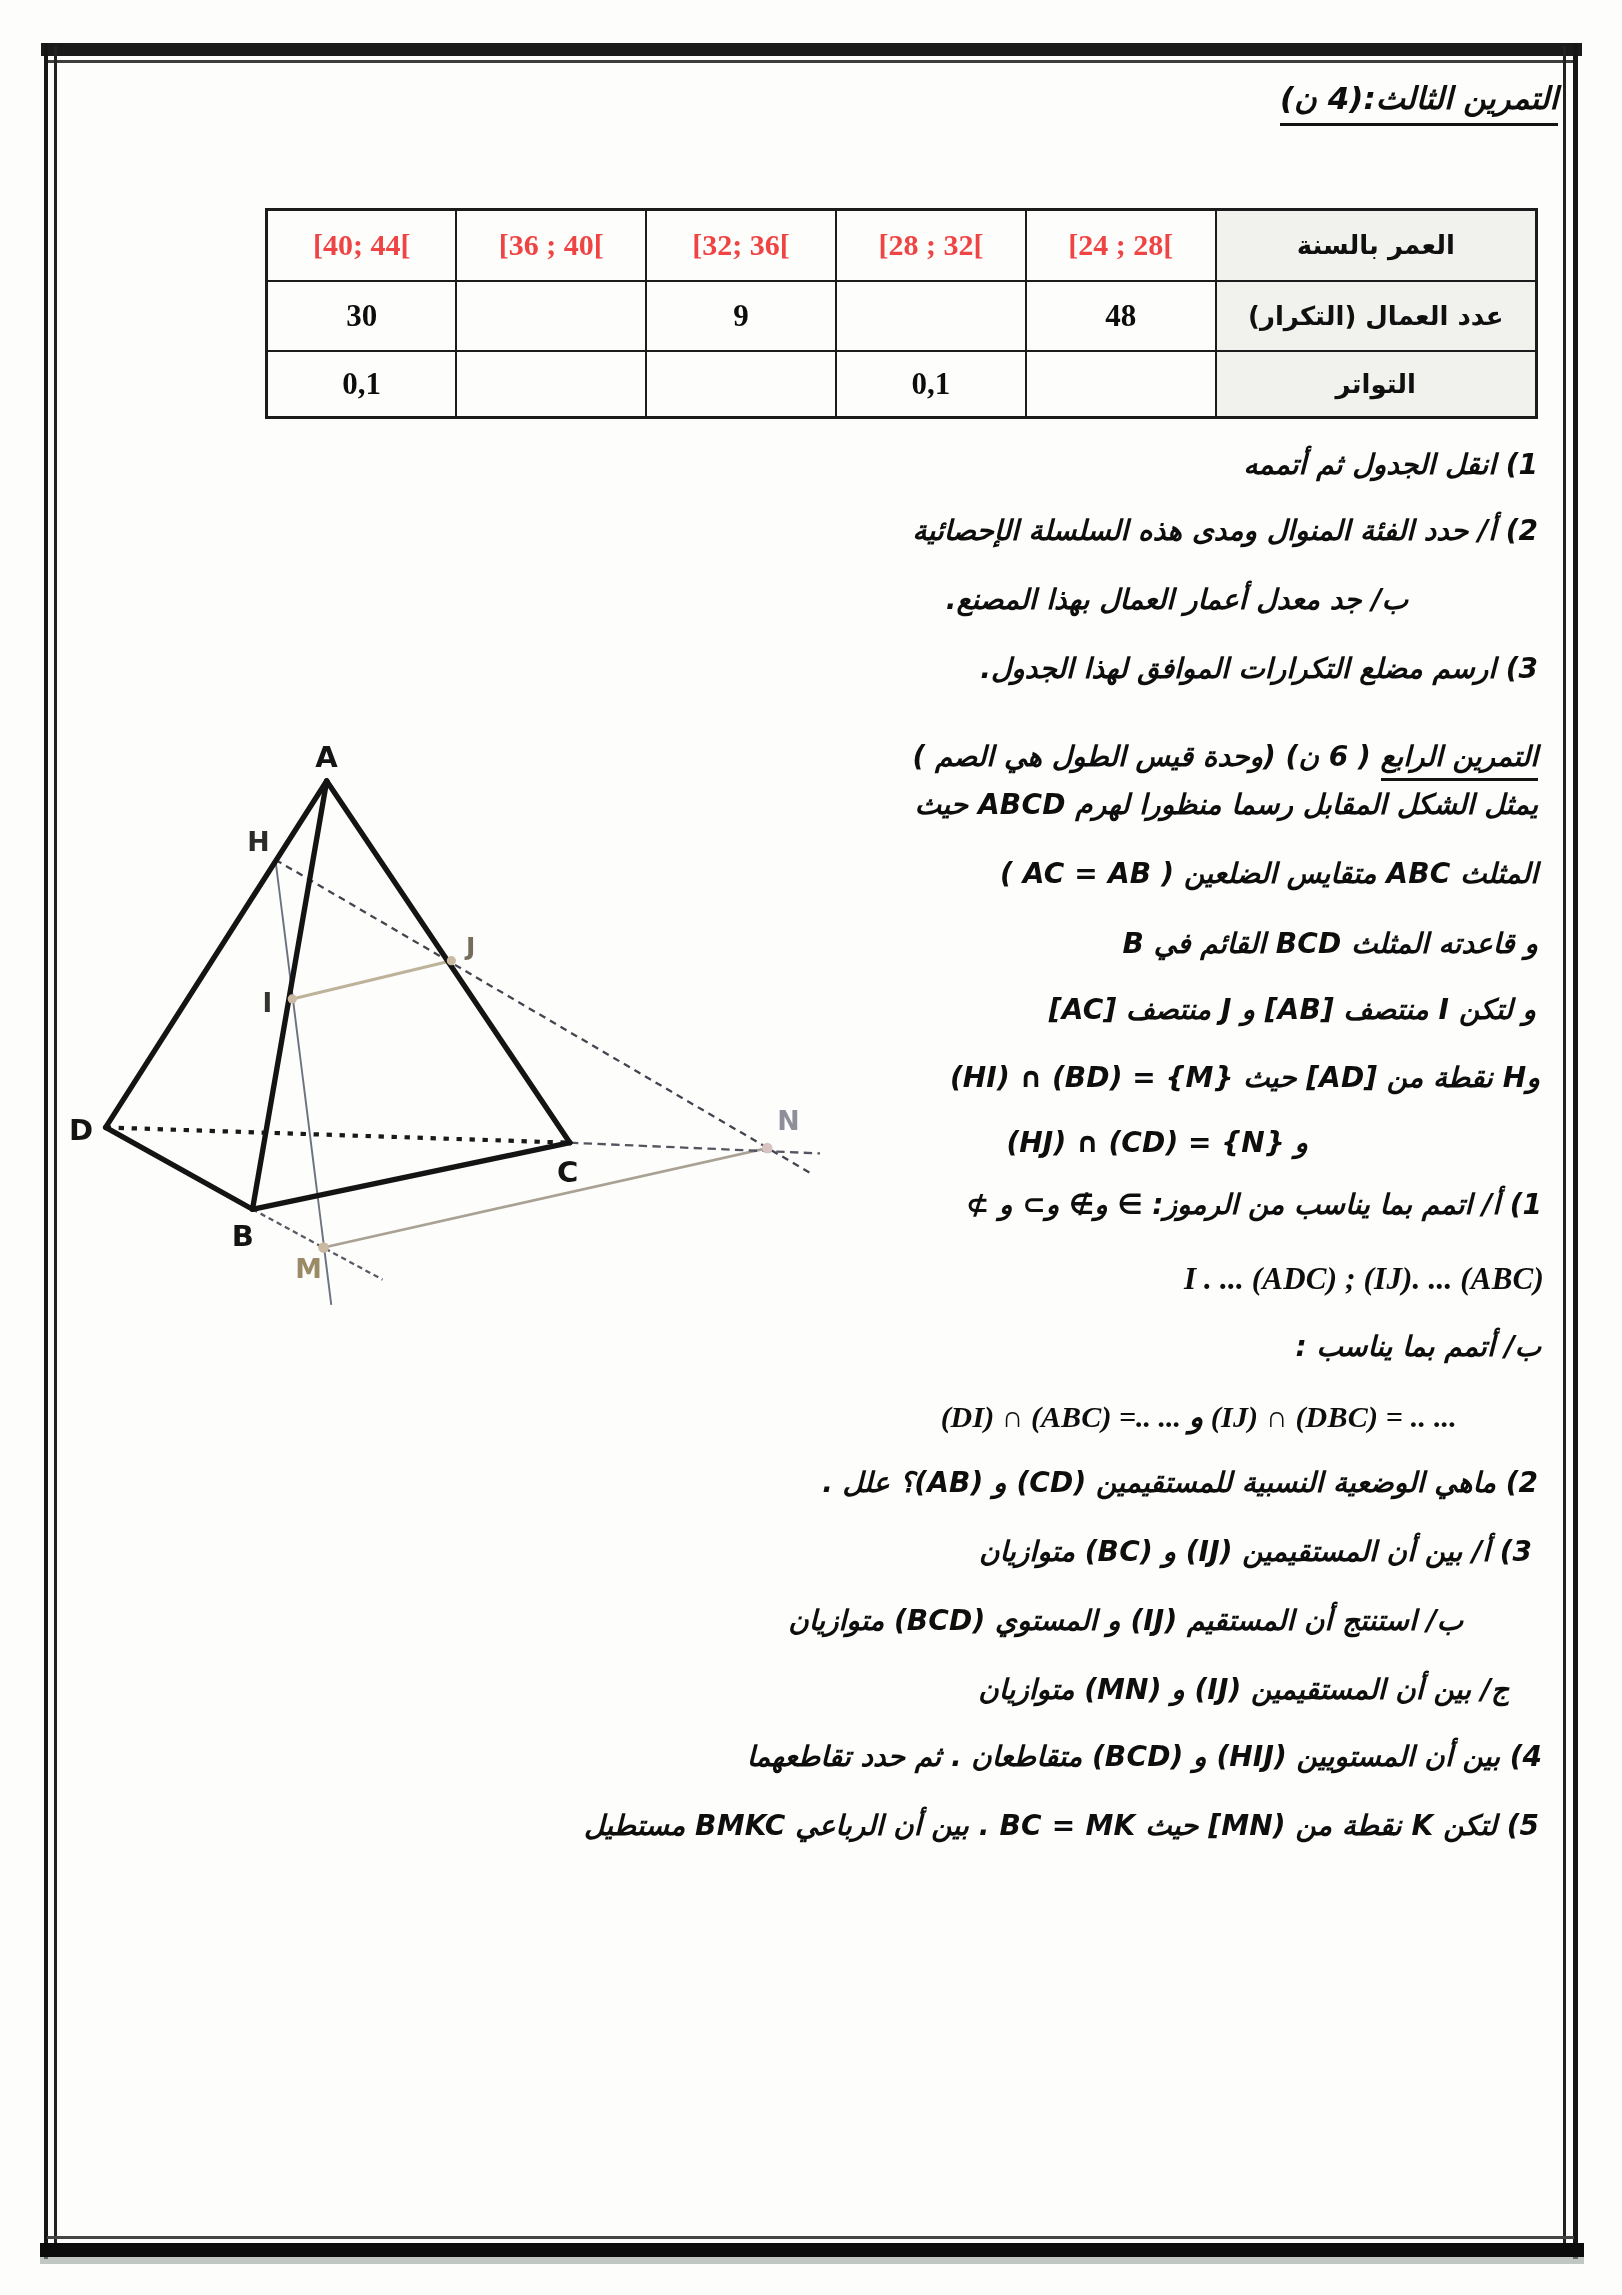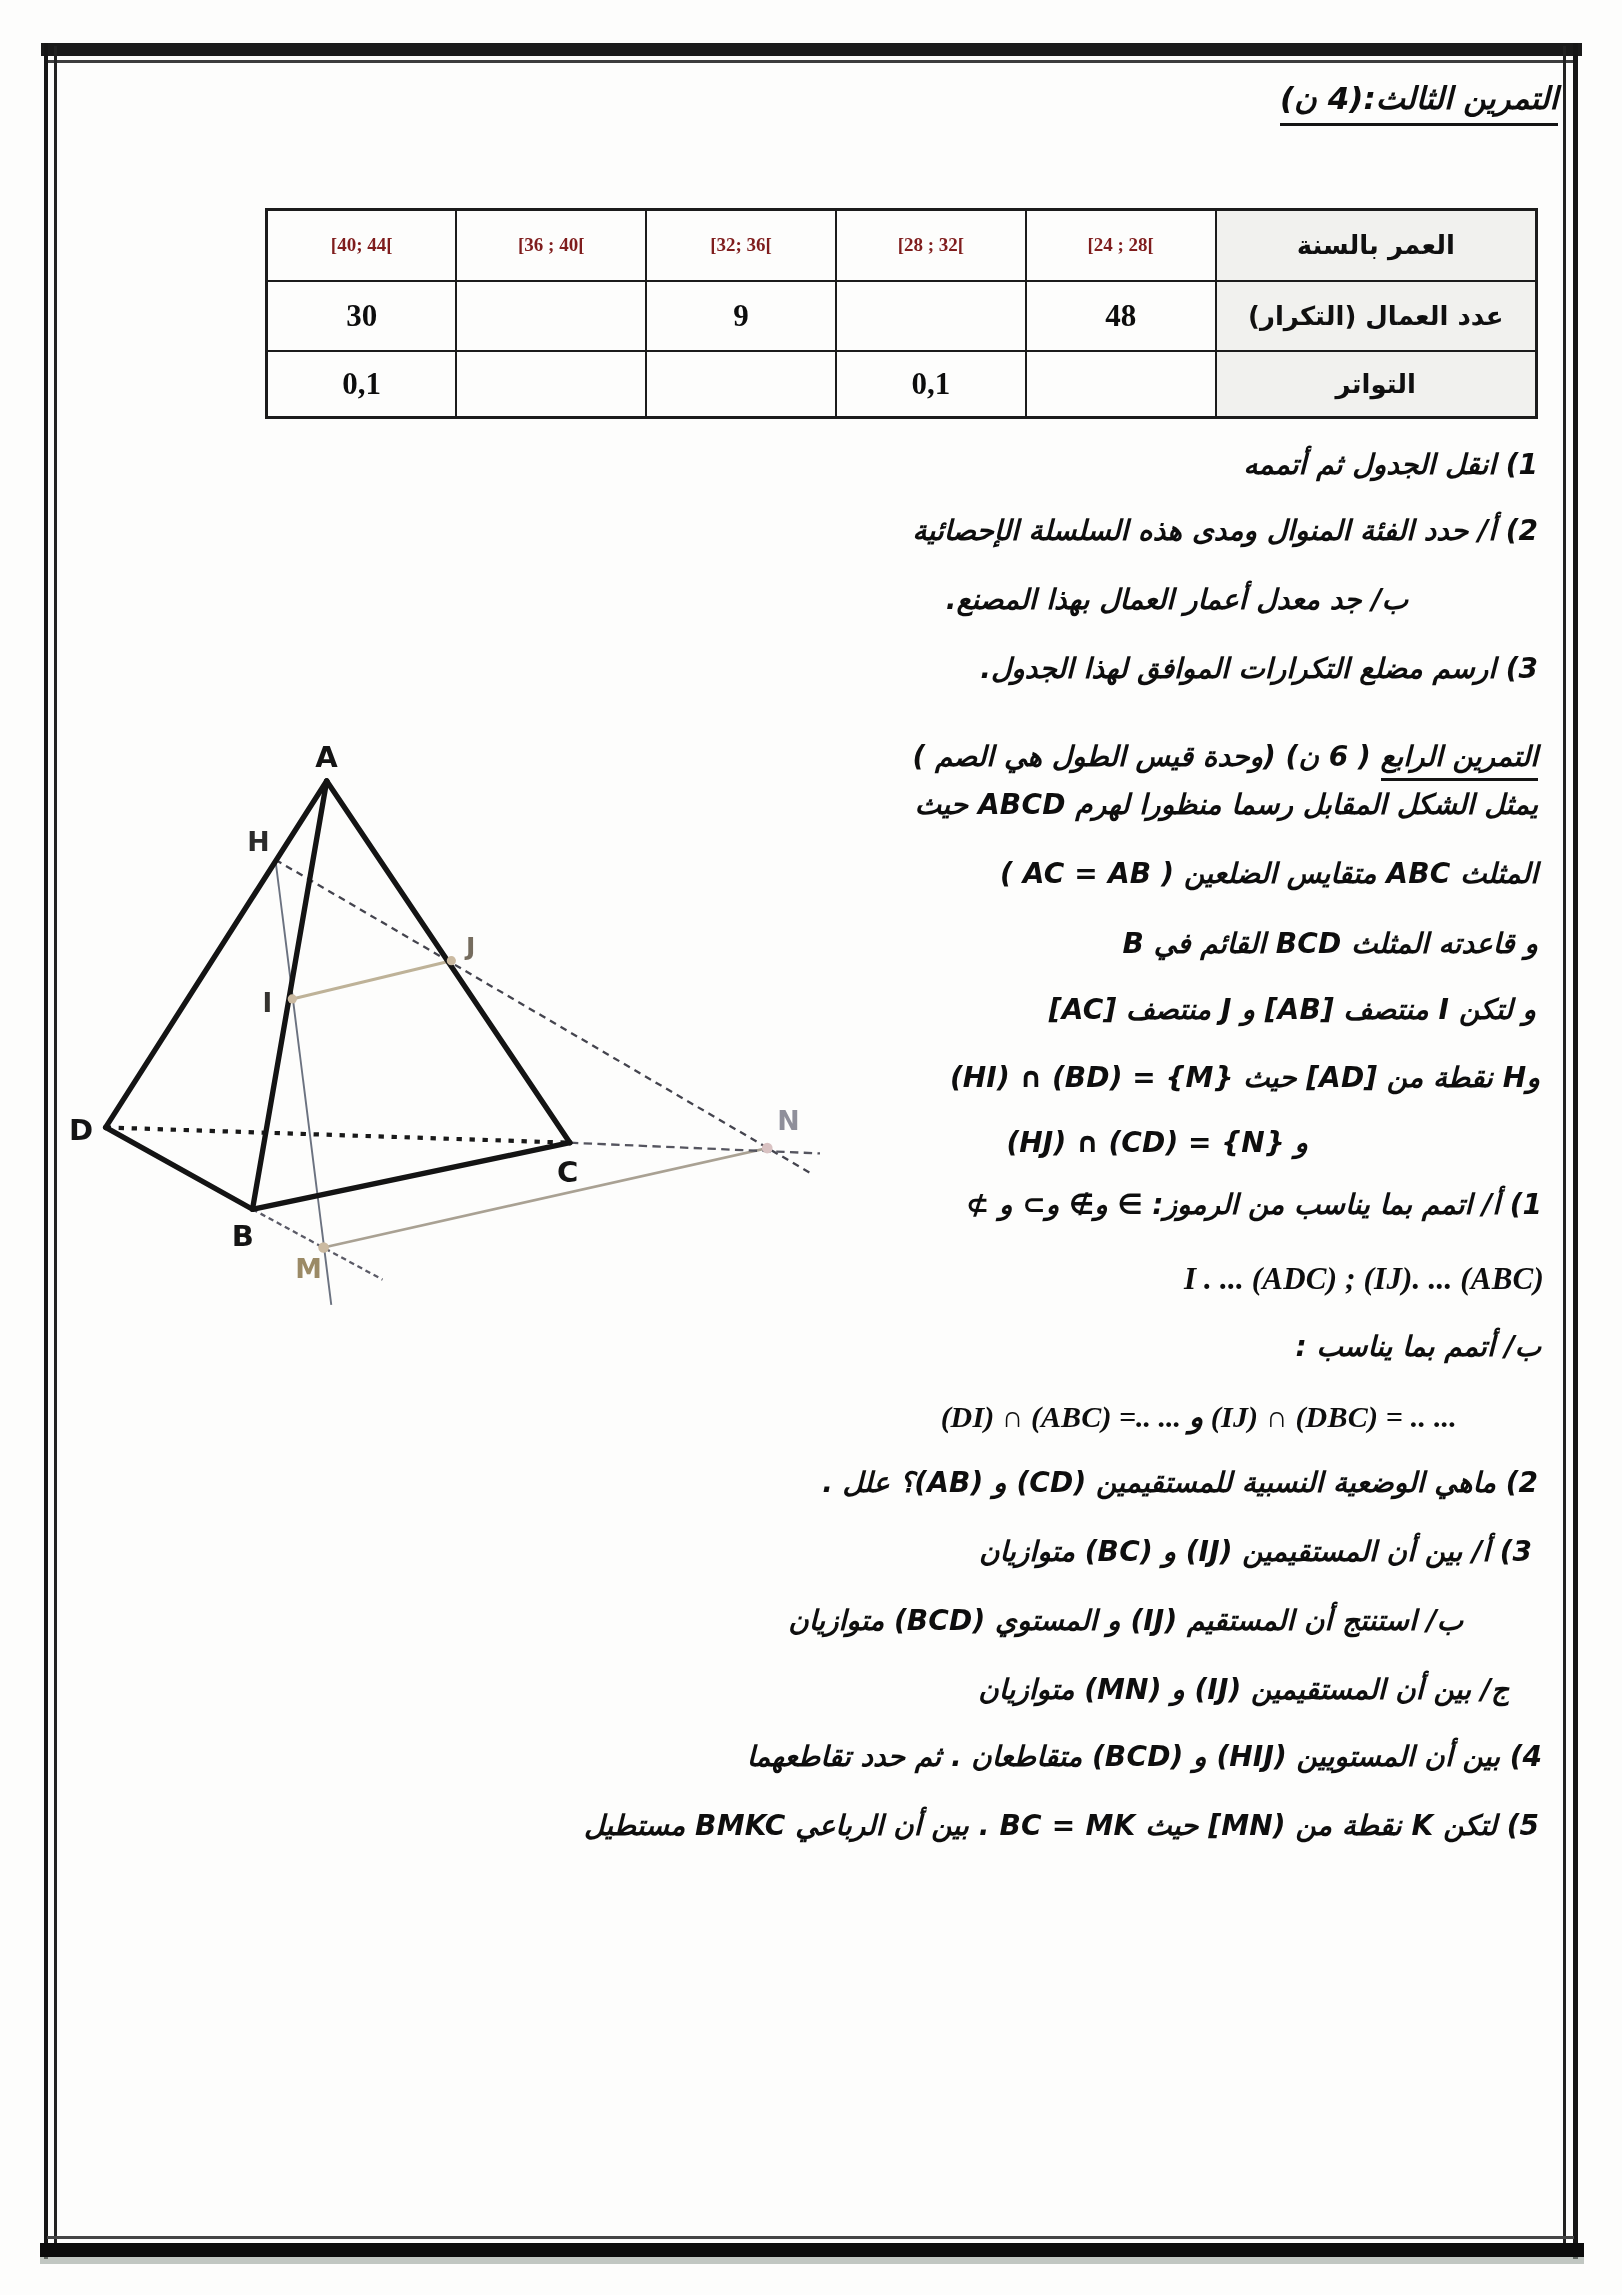--- a/index.html
+++ b/index.html
@@ -25,21 +25,21 @@
         font-weight:700;font-size:31px;direction:ltr;}
   .mathrtl{font-family:"Liberation Serif","DejaVu Serif",serif;font-style:italic;
         font-weight:700;font-size:30px;direction:rtl;}
   
   table.freq{position:absolute;left:265px;top:208px;width:1273px;border-collapse:collapse;
         table-layout:fixed;direction:rtl;border:3.8px solid #1c1c1c;}
   table.freq td{border:2.3px solid #1c1c1c;overflow:hidden;}
   td.lbl{width:297px;background:#f1f1ee;direction:rtl;text-align:center;padding:0 10.7px;
         font-weight:700;font-size:26px;color:#101010;}
   td.int{direction:ltr;text-align:center;font-family:"Liberation Serif","DejaVu Serif",serif;
-        font-weight:700;font-size:19px;color:#7f1d1d;}
+        font-weight:700;font-size:30px;color:#ef4444;}
   td.val{direction:ltr;text-align:center;font-family:"Liberation Serif","DejaVu Serif",serif;
         font-weight:700;font-size:31px;color:#0d0d0d;}
   tr.r1{height:71px;} tr.r2{height:70px;} tr.r3{height:67px;}
   
   svg.fig{position:absolute;left:46px;top:735px;}
   svg.fig text{font-family:"DejaVu Sans",sans-serif;font-weight:700;}
 </style>
 </head>
 <body>
 

